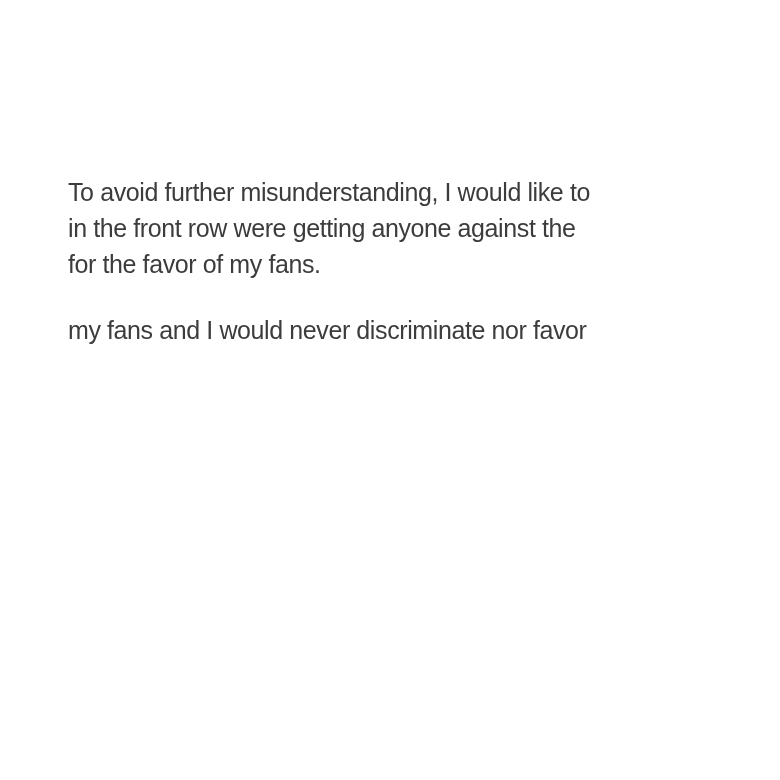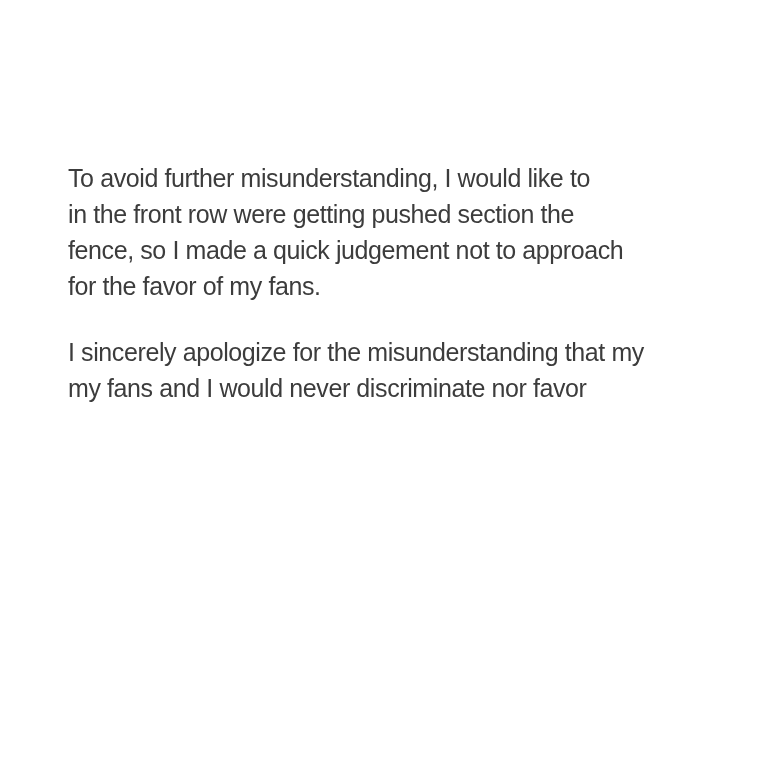--- a/index.html
+++ b/index.html
@@ -15,21 +15,21 @@
   }
   .statement-canvas {
     position: relative;
     width: 780px;
     height: 780px;
     background: #ffffff;
   }
   .statement-block {
     position: absolute;
     left: 68px;
-    top: 160px;
+    top: 174px;
     width: 660px;
     color: #3c3c3c;
     font-size: 25px;
     font-weight: 300;
     letter-spacing: -0.4px;
     line-height: 36px;
   }
   .statement-paragraph {
     margin: 0 0 30px 0;
   }
@@ -38,24 +38,22 @@
   }
 </style>
 </head>
 <body>
 
 <div class="statement-canvas">
   <div class="statement-block">
 
     <div class="statement-paragraph">
       <div class="statement-line">To avoid further misunderstanding, I would like to</div>
-      <div class="statement-line">in the front row were getting pushed section the</div>
-      <div class="statement-line">fence, so I made a quick judgement not to approach</div>
+      <div class="statement-line">in the front row were getting anyone against the</div>
       <div class="statement-line">for the favor of my fans.</div>
     </div>
 
     <div class="statement-paragraph">
-      <div class="statement-line">I sincerely apologize for the misunderstanding that my</div>
       <div class="statement-line">my fans and I would never discriminate nor favor</div>
     </div>
 
   </div>
 </div>
 
 </body></html>

